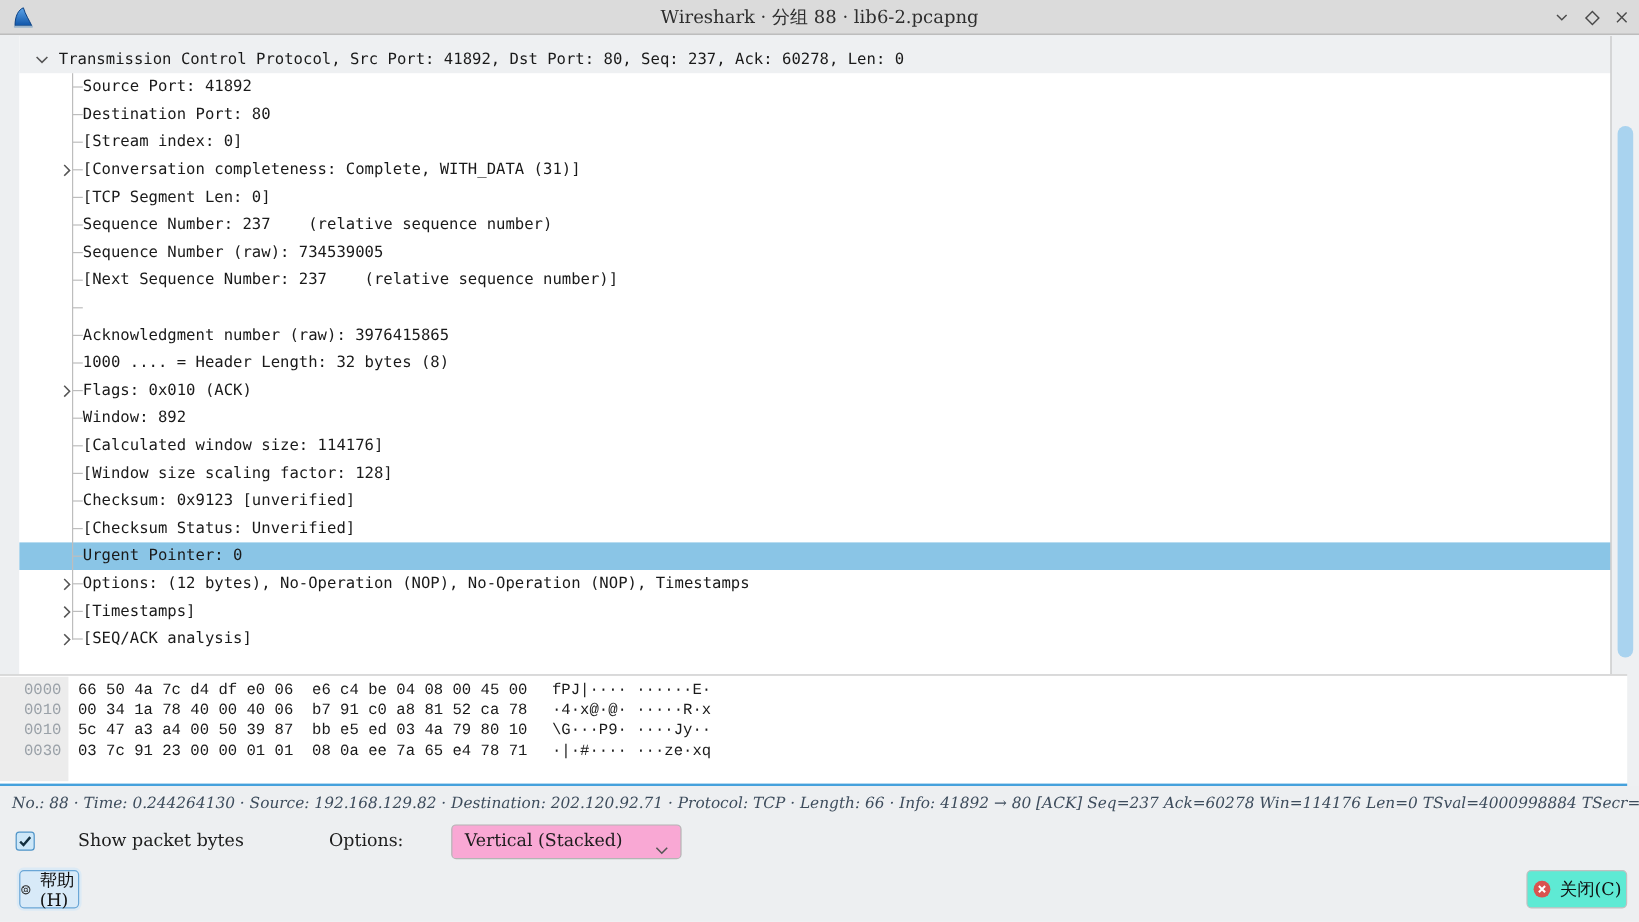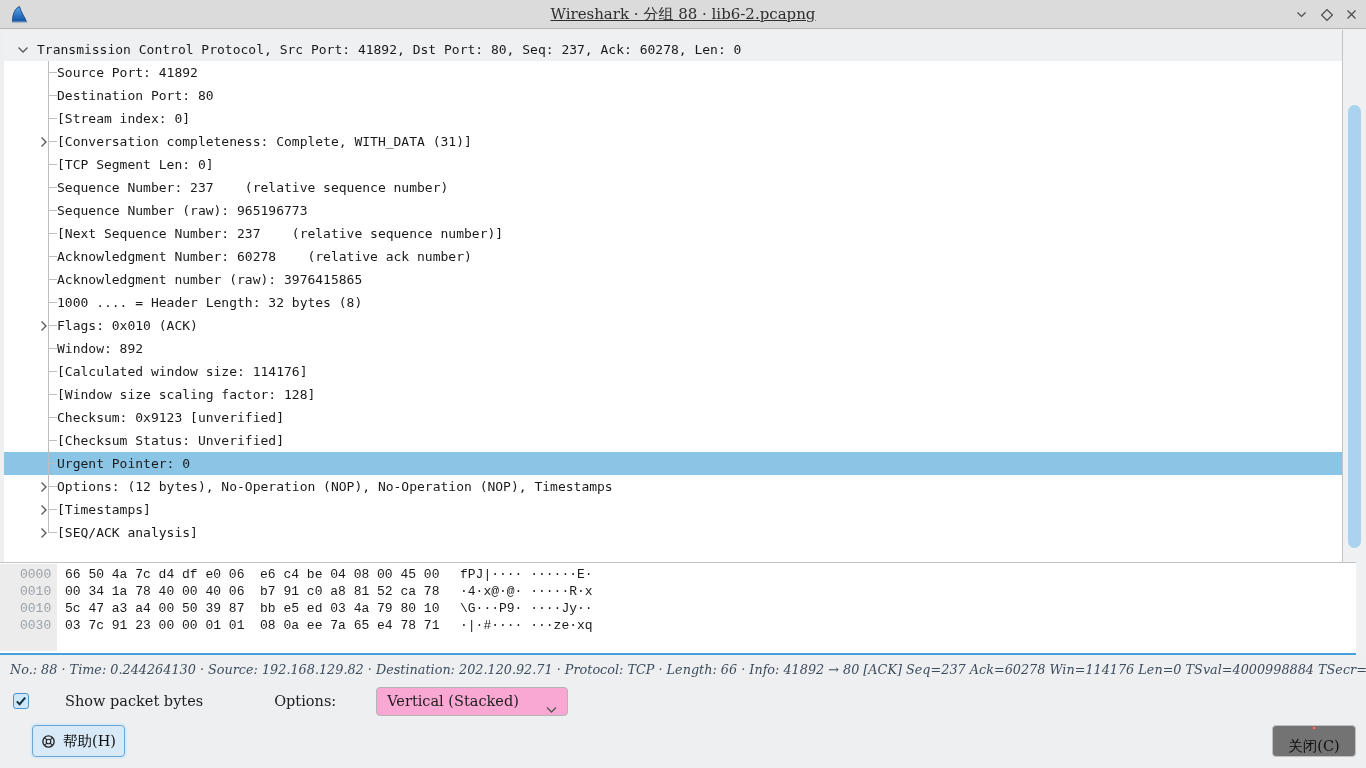--- a/index.html
+++ b/index.html
@@ -5,28 +5,28 @@
   * { margin:0; padding:0; box-sizing:border-box; }
   html,body { width:1366px; height:768px; overflow:hidden; background:#edeff1;
               font-family:"DejaVu Serif", serif; }
   .window { position:relative; width:1366px; height:768px; }
 
   
   .titlebar { position:absolute; left:0; top:0; width:1366px; height:29px;
               background:#dbdbdb; border-bottom:1px solid #b5b5b5; }
   .app-icon { position:absolute; left:9px; top:4px; width:21px; height:21px; }
   .title-text { position:absolute; left:0; right:0; top:0; height:29px; line-height:29px;
-                text-align:center; font-size:15px; color:#2d2d2d;text-decoration:underline; }
+                text-align:center; font-size:15px; color:#2d2d2d; }
   .winctl { position:absolute; top:0; height:29px; width:26px; display:flex;
             align-items:center; justify-content:center; cursor:default; }
   .winctl svg { display:block; }
   .ctl-min { right:52px; } .ctl-max { right:26px; } .ctl-close { right:2px; }
 
   
-  .tree { position:absolute; left:4px; top:30px; width:1342px; height:532px;
+  .tree { position:absolute; left:16px; top:30px; width:1342px; height:532px;
           background:#ffffff; overflow:hidden;
           font-family:"DejaVu Sans Mono", monospace; font-size:13px; color:#1a1a1a; }
   .tree-rows { position:relative; }
   .tree-row { position:relative; height:23px; display:flex; align-items:center; }
   .tree-row.shaded { height:31px; padding-top:8px; background:#eef0f2; }
   .tree-row.selected { background:#8ac5e6; }
   .lab { white-space:pre; position:relative; z-index:2; }
   .lvl0 .lab { padding-left:33px; }
   .lvl1 .lab { padding-left:53px; }
   .expander { position:absolute; width:12px; height:12px; z-index:3; }
@@ -72,23 +72,23 @@
   .layout-label { margin-left:44px; }
   .dropdown { margin-left:13px; position:relative; width:192px; height:29px;
               background:#f9a8d4; border:1px solid #b4b4b4; border-radius:4px;
               line-height:27px; padding-left:10px; font-size:14.5px; cursor:default; }
   .dd-chevron { position:absolute; right:9px; top:9px; }
 
   .btn { position:absolute; top:70px; height:32px; border-radius:4px;
          display:flex; align-items:center; justify-content:center; gap:7px;
          font-size:14.5px; color:#101010; cursor:default; }
   .btn svg { display:block; }
-  .btn-help { left:32px; width:93px; background:#d8eaf8; border:1px solid #6aa6d6;
+  .btn-help { left:16px; width:50px; background:#d8eaf8; border:1px solid #6aa6d6;
               box-shadow:0 0 0 2px #dceaf5; }
-  .btn-close { right:10px; width:84px; background:#737373; border:1px solid #c0c0c0;flex-direction:column; }
+  .btn-close { right:10px; width:84px; background:#5eead4; border:1px solid #c0c0c0; }
 </style>
 </head>
 <body>
 
 <div class="window">
 
   <div class="titlebar">
     <span class="app-icon">
       <svg width="21" height="21" viewBox="0 0 21 21">
         <defs>
@@ -149,29 +149,28 @@
         <div class="tree-row lvl1">
           <span class="stub"></span>
           <span class="lab">[TCP Segment Len: 0]</span>
         </div>
         <div class="tree-row lvl1">
           <span class="stub"></span>
           <span class="lab">Sequence Number: 237    (relative sequence number)</span>
         </div>
         <div class="tree-row lvl1">
           <span class="stub"></span>
-          <span class="lab">Sequence Number (raw): 965196773</span>
+          <span class="lab">Sequence Number (raw): 734539005</span>
         </div>
         <div class="tree-row lvl1">
           <span class="stub"></span>
           <span class="lab">[Next Sequence Number: 237    (relative sequence number)]</span>
         </div>
         <div class="tree-row lvl1">
           <span class="stub"></span>
-          <span class="lab">Acknowledgment Number: 60278    (relative ack number)</span>
         </div>
         <div class="tree-row lvl1">
           <span class="stub"></span>
           <span class="lab">Acknowledgment number (raw): 3976415865</span>
         </div>
         <div class="tree-row lvl1">
           <span class="stub"></span>
           <span class="lab">1000 .... = Header Length: 32 bytes (8)</span>
         </div>
         <div class="tree-row lvl1">

